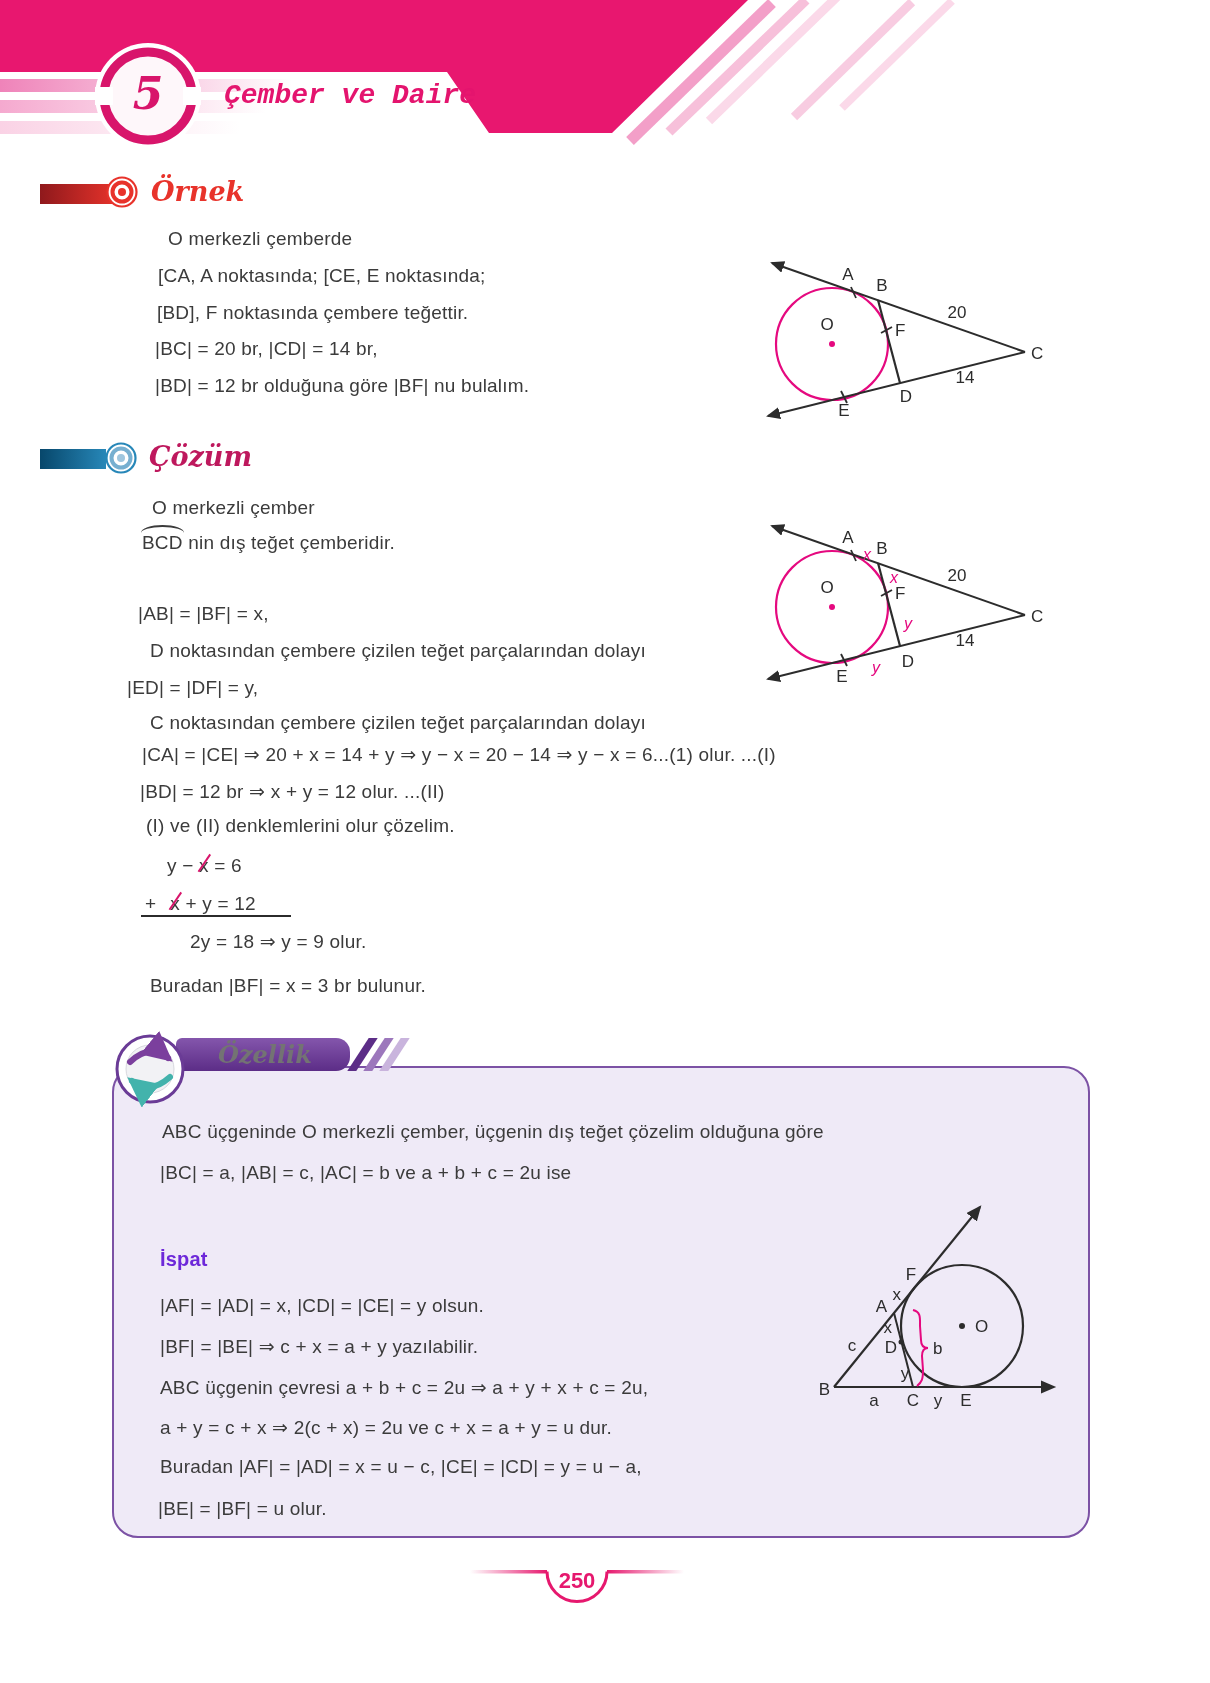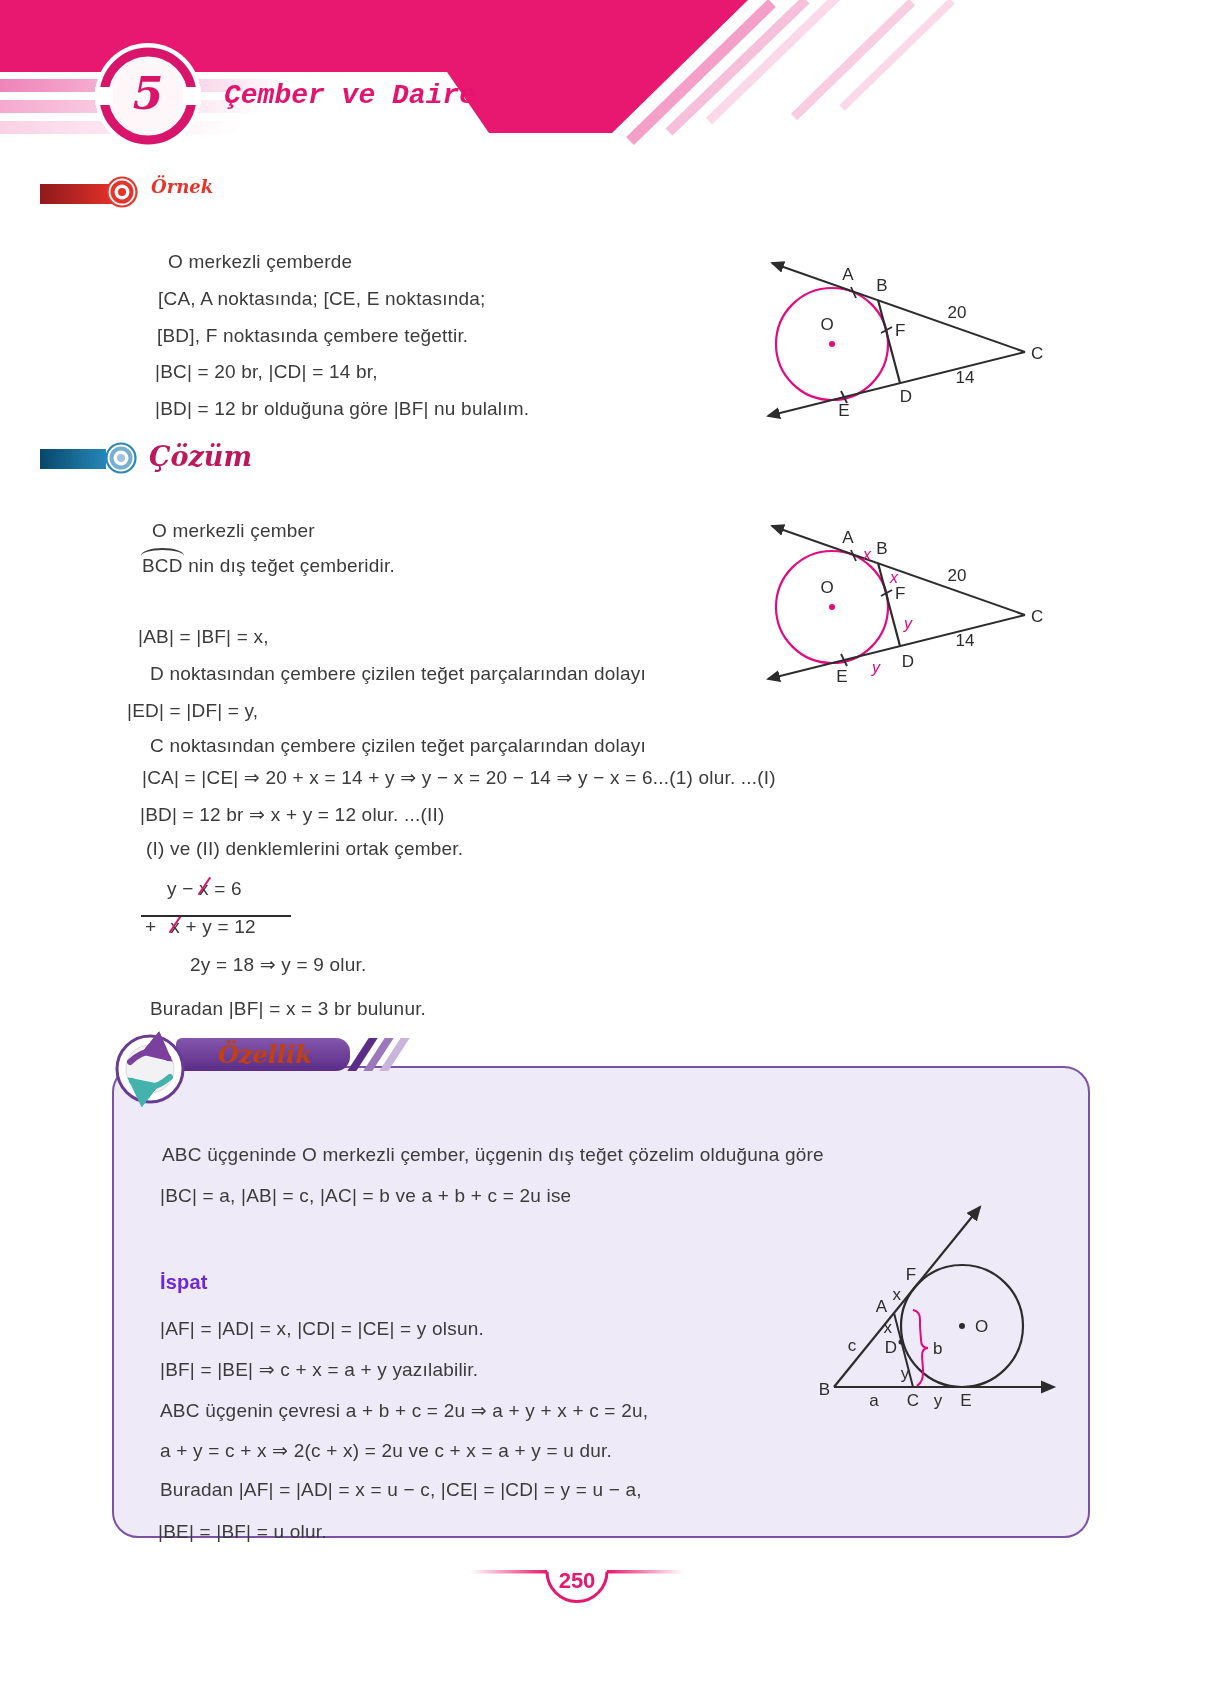--- a/index.html
+++ b/index.html
@@ -1,34 +1,34 @@
 <!DOCTYPE html>
 <html><head>
 <meta charset="utf-8">
 <style>
   html,body{margin:0;padding:0;background:#fff;}
   .page{position:relative;width:1210px;height:1683px;background:#ffffff;overflow:hidden;
         font-family:"Liberation Sans","DejaVu Sans",sans-serif;color:#3b3b3b;}
   .abs{position:absolute;}
-  .tl{position:absolute;white-space:nowrap;font-size:19px;letter-spacing:.2px;color:#3b3b3b;margin-top:23px;}
+  .tl{position:absolute;white-space:nowrap;font-size:19px;letter-spacing:.2px;color:#3b3b3b;}
   .script{font-family:"DejaVu Serif","Liberation Serif",serif;font-style:italic;font-weight:bold;}
   .chapter-num{position:absolute;left:126px;top:68px;width:44px;text-align:center;
                font-family:"DejaVu Serif",serif;font-style:italic;font-weight:bold;
                font-size:44px;color:#D8156B;}
   .chapter-title{position:absolute;left:224px;top:80px;font-size:28px;color:#E4146E;font-family:Liberation Mono, monospace;}
   .bar{position:absolute;height:20px;}
   .bar-red{left:40px;top:184px;width:78px;background:linear-gradient(90deg,#8F191C,#E8332B);}
   .bar-blue{left:40px;top:449px;width:66px;background:linear-gradient(90deg,#07476B,#2787B8);}
-  .head-red{position:absolute;left:151px;top:176px;font-size:18px;color:#E8332B;}
+  .head-red{position:absolute;left:151px;top:176px;font-size:27px;color:#E8332B;}
   .head-blue{position:absolute;left:149px;top:441px;font-size:27px;color:#be185d;}
   .oz-box{position:absolute;left:112px;top:1066px;width:978px;height:472px;background:#EFEAF7;
           border:2.5px solid #7C52A5;border-radius:26px;box-sizing:border-box;}
   .oz-banner{position:absolute;left:176px;top:1038px;width:174px;height:33px;
              background:linear-gradient(180deg,#8456AC,#5C2D87);border-radius:6px 14px 14px 6px;}
-  .oz-head{position:absolute;left:218px;top:1040px;font-size:24px;color:#c2410c;}
+  .oz-head{position:absolute;left:218px;top:1040px;font-size:24px;color:#737373;}
   .oz-stripe{position:absolute;top:1038px;width:9px;height:33px;transform:skewX(-33deg);}
   .ispat{font-weight:bold;font-size:20px;color:#6d28d9;}
   .overarc{position:relative;display:inline-block;}
   .overarc::before{content:'';position:absolute;left:-1px;right:-1px;top:-7px;height:6px;
                    border-top:2.2px solid #3b3b3b;border-radius:50% 50% 0 0 / 100% 100% 0 0;}
   .xstrike{position:relative;display:inline-block;}
   .xstrike::after{content:'';position:absolute;left:-5px;top:7px;width:21px;height:2.4px;
                   background:#D8156B;transform:rotate(-56deg);}
   .gap14{display:inline-block;width:14px;}
   .sumline{position:absolute;left:141px;top:915px;width:150px;border-top:2.6px solid #2b2b2b;}
@@ -120,21 +120,21 @@
   <div class="head-blue script">Çözüm</div>
 
   <div class="tl" style="left:152px;top:497px">O merkezli çember</div>
   <div class="tl" style="left:142px;top:532px"><span class="overarc">BCD</span><span> nin dış teğet çemberidir.</span></div>
   <div class="tl" style="left:138px;top:603px">|AB| = |BF| = x,</div>
   <div class="tl" style="left:150px;top:640px">D noktasından çembere çizilen teğet parçalarından dolayı</div>
   <div class="tl" style="left:127px;top:677px">|ED| = |DF| = y,</div>
   <div class="tl" style="left:150px;top:712px">C noktasından çembere çizilen teğet parçalarından dolayı</div>
   <div class="tl" style="left:142px;top:743px">|CA| = |CE| ⇒ 20 + x = 14 + y ⇒ y − x = 20 − 14 ⇒ y − x = 6...(1) olur. ...(I)</div>
   <div class="tl" style="left:140px;top:780px">|BD| = 12 br ⇒ x + y = 12 olur. ...(II)</div>
-  <div class="tl" style="left:146px;top:815px">(I) ve (II) denklemlerini ortak çember.</div>
+  <div class="tl" style="left:146px;top:815px">(I) ve (II) denklemlerini olur çözelim.</div>
 
   <div class="tl" style="left:167px;top:855px"><span>y − </span><span class="xstrike">x</span><span> = 6</span></div>
   <div class="tl" style="left:145px;top:893px"><span>+</span><span class="gap14"></span><span class="xstrike">x</span><span> + y = 12</span></div>
   <div class="sumline"></div>
   <div class="tl" style="left:190px;top:930px">2y = 18 ⇒ y = 9 olur.</div>
   <div class="tl" style="left:150px;top:975px">Buradan |BF| = x = 3 br bulunur.</div>
 
   <svg class="abs" style="left:680px;top:483px" width="520" height="205" viewBox="0 0 520 205">
     <defs>
       <marker id="ar2" markerWidth="8" markerHeight="8" refX="6" refY="3" orient="auto">

